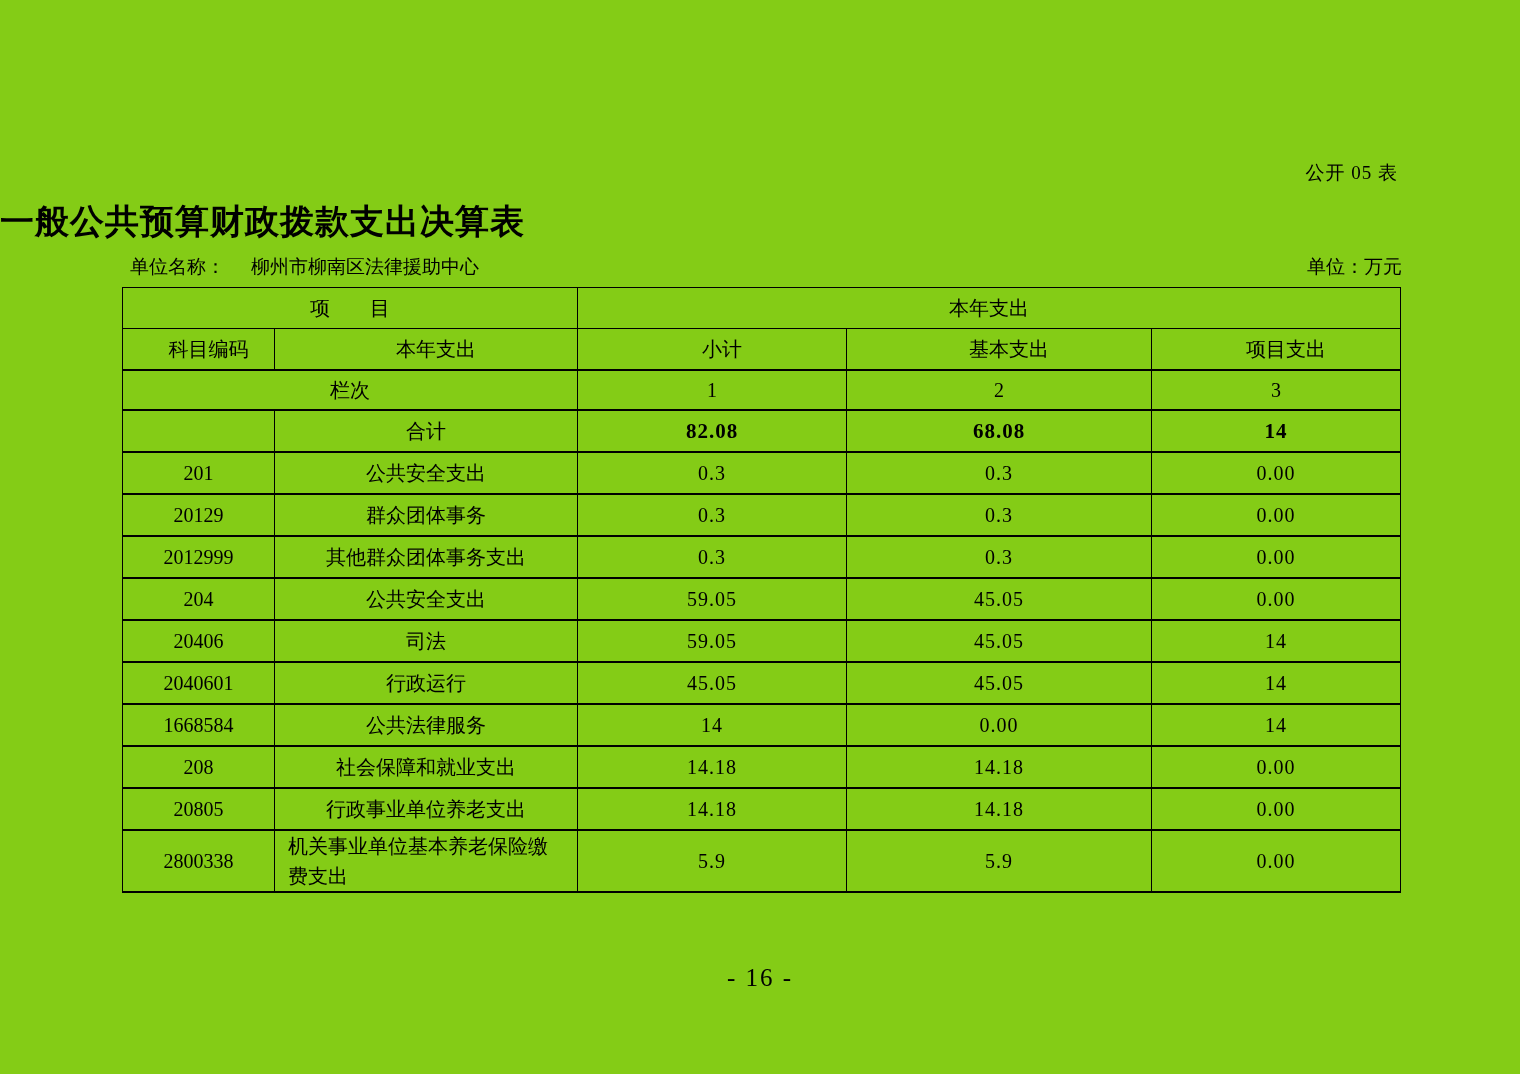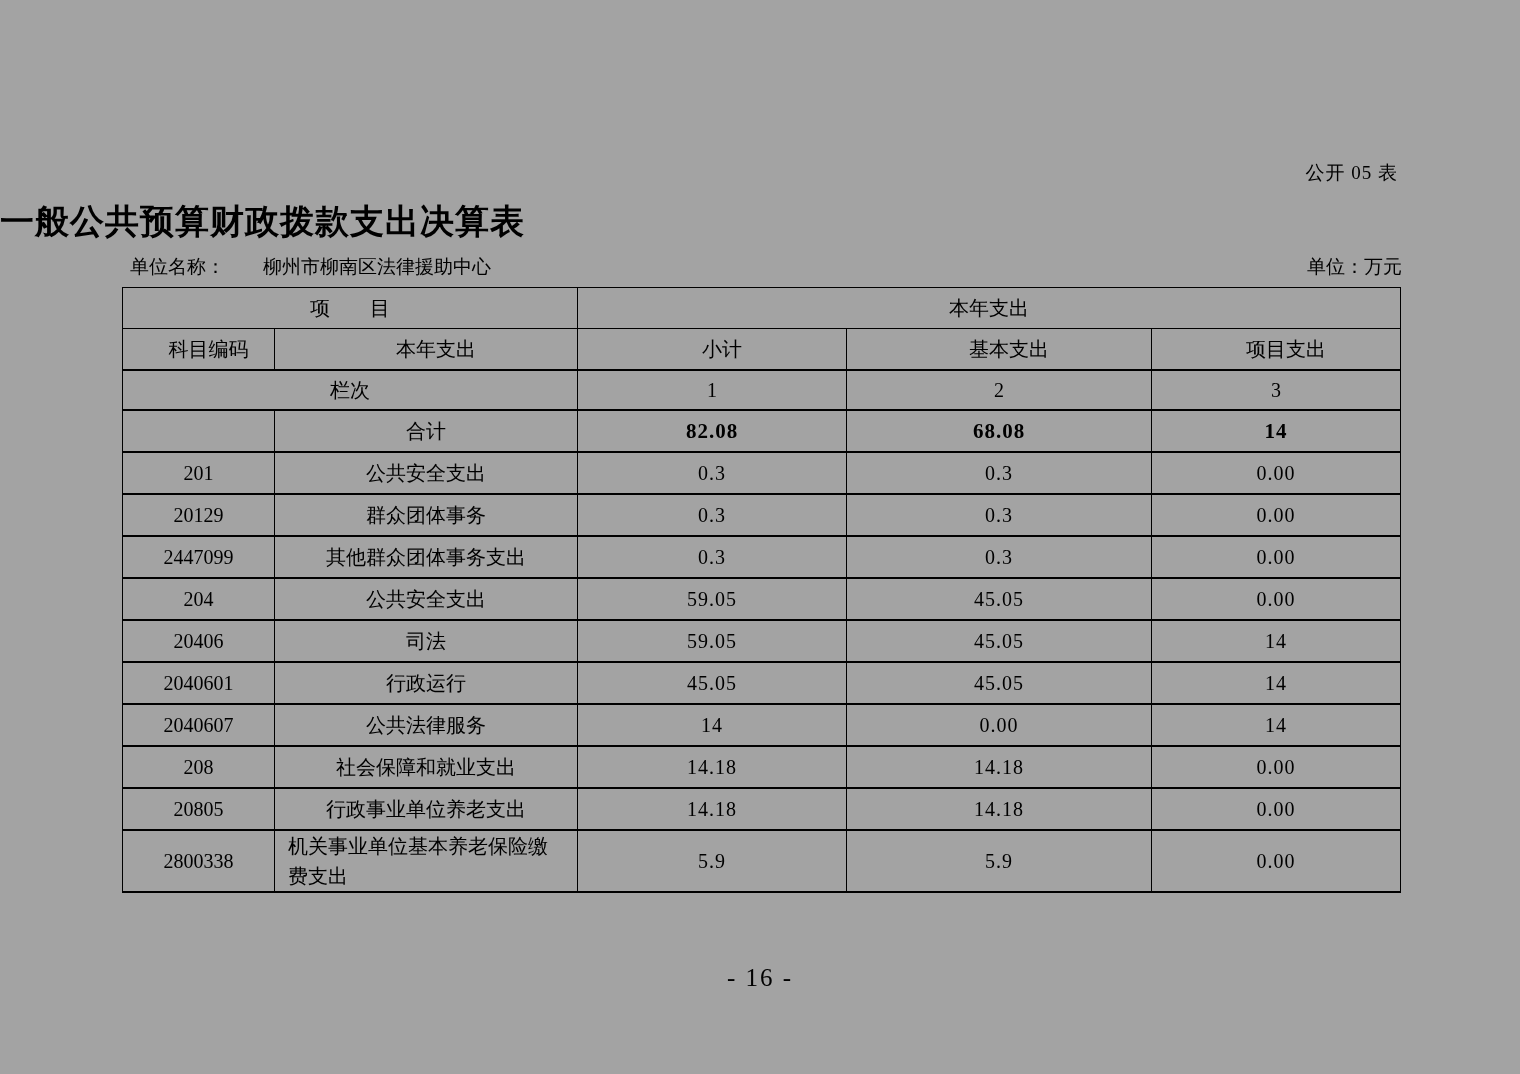--- a/index.html
+++ b/index.html
@@ -4,21 +4,21 @@
 <style>
   html, body {
     margin: 0;
     padding: 0;
     background: #ffffff;
   }
   .page {
     position: relative;
     width: 1520px;
     height: 1074px;
-    background: #a3a3a3;
+    background: #84cc16;
     color: #000000;
     font-family: "Liberation Serif", "DejaVu Serif", serif;
     overflow: hidden;
   }
   .corner-label {
     position: absolute;
     top: 160px;
     right: 122px;
     font-size: 19px;
     letter-spacing: 1px;
@@ -39,21 +39,21 @@
     position: absolute;
     top: 254px;
     left: 130px;
     right: 118px;
     display: flex;
     justify-content: space-between;
     align-items: flex-end;
     font-size: 19px;
   }
   .unit-name-value {
-    margin-left: 38px;
+    margin-left: 26px;
   }
   table.budget {
     position: absolute;
     top: 287px;
     left: 122px;
     width: 1278px;
     border-collapse: collapse;
     table-layout: fixed;
   }
   table.budget td {
@@ -164,21 +164,21 @@
         <td class="num">0.00</td>
       </tr>
       <tr class="data-row bb">
         <td class="code">20129</td>
         <td class="name">群众团体事务</td>
         <td class="num">0.3</td>
         <td class="num">0.3</td>
         <td class="num">0.00</td>
       </tr>
       <tr class="data-row bb">
-        <td class="code">2447099</td>
+        <td class="code">2012999</td>
         <td class="name">其他群众团体事务支出</td>
         <td class="num">0.3</td>
         <td class="num">0.3</td>
         <td class="num">0.00</td>
       </tr>
       <tr class="data-row bb">
         <td class="code">204</td>
         <td class="name">公共安全支出</td>
         <td class="num">59.05</td>
         <td class="num">45.05</td>
@@ -192,21 +192,21 @@
         <td class="num">14</td>
       </tr>
       <tr class="data-row bb">
         <td class="code">2040601</td>
         <td class="name">行政运行</td>
         <td class="num">45.05</td>
         <td class="num">45.05</td>
         <td class="num">14</td>
       </tr>
       <tr class="data-row bb">
-        <td class="code">2040607</td>
+        <td class="code">1668584</td>
         <td class="name">公共法律服务</td>
         <td class="num">14</td>
         <td class="num">0.00</td>
         <td class="num">14</td>
       </tr>
       <tr class="data-row bb">
         <td class="code">208</td>
         <td class="name">社会保障和就业支出</td>
         <td class="num">14.18</td>
         <td class="num">14.18</td>

